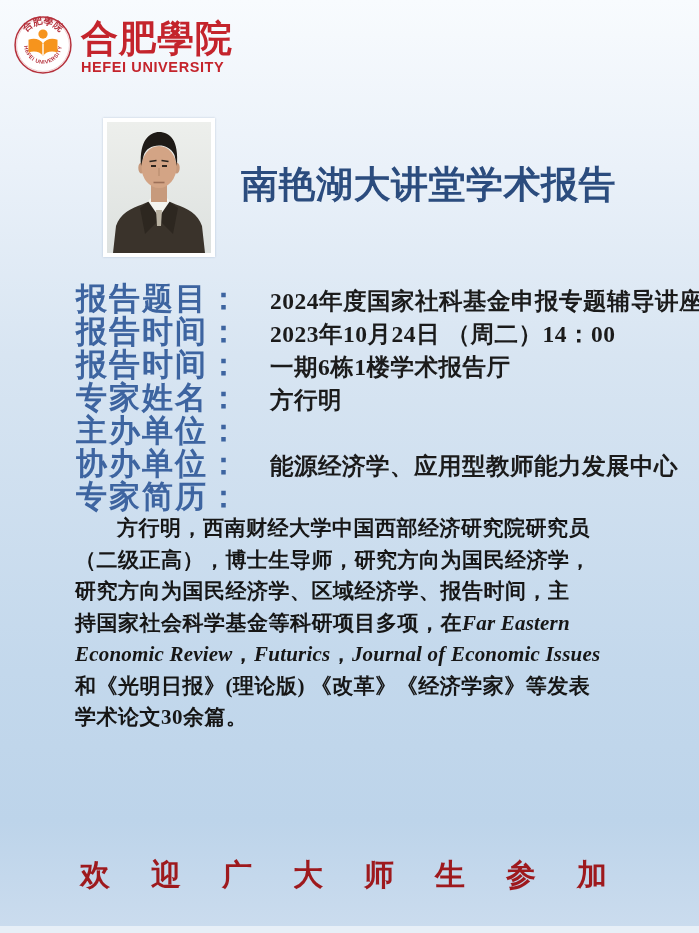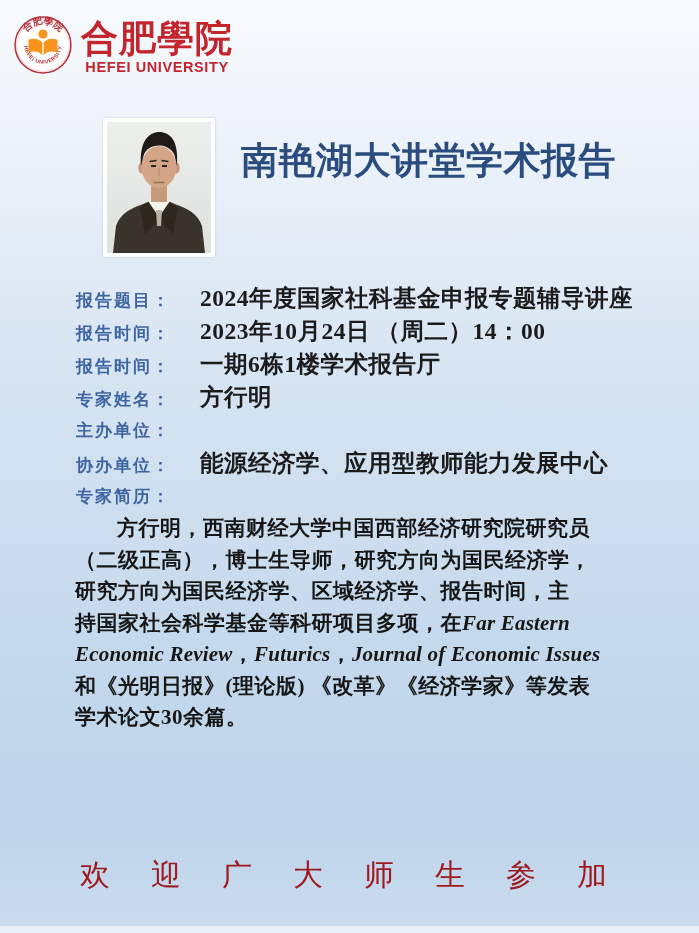--- a/index.html
+++ b/index.html
@@ -20,61 +20,61 @@
   .brand{position:absolute;left:14px;top:16px;display:flex;align-items:flex-start;}
   .seal{width:58px;height:58px;display:block;}
   .wordmark{margin-left:9px;padding-top:3px;}
   .wordmark-cn{
     font-size:37px;line-height:40px;font-weight:700;
     color:#c4242c;letter-spacing:1px;white-space:nowrap;
   }
   .wordmark-en{
     font-family:"Liberation Sans","DejaVu Sans",sans-serif;
     font-size:14.5px;line-height:15px;font-weight:700;
-    color:#c4242c;letter-spacing:0.6px;white-space:nowrap;margin-top:1px;text-align:center;
+    color:#c4242c;letter-spacing:0.6px;white-space:nowrap;margin-top:1px;
   }
 
   
   .photo-frame{
     position:absolute;left:103px;top:118px;width:112px;height:139px;
     background:#ffffff;box-sizing:border-box;padding:4px;
     box-shadow:0 0 2px rgba(120,140,170,.4);
   }
   .photo-frame svg{display:block;width:104px;height:131px;}
 
   
   .lecture-title{
-    position:absolute;left:241px;top:136px;
+    position:absolute;left:241px;top:160px;
     font-size:37px;font-weight:600;color:#2b4c7e;
     letter-spacing:0.5px;white-space:nowrap;
   }
 
   
   .details{position:absolute;left:76px;top:282px;}
   .detail-row{display:flex;align-items:baseline;height:33px;line-height:33px;white-space:nowrap;}
   .detail-label{
-    font-size:17px;font-weight:600;color:#3d64a0;letter-spacing:2px;
+    font-size:31px;font-weight:600;color:#3d64a0;letter-spacing:2px;
   }
   .detail-value{
     font-size:23.5px;font-weight:600;color:#1b1b1b;margin-left:29px;letter-spacing:0.5px;
   }
 
   
   .bio{position:absolute;left:75px;top:513px;width:560px;}
   .bio-line{
     font-size:21px;line-height:31.5px;color:#161616;font-weight:700;
     white-space:nowrap;letter-spacing:0.5px;
   }
   .bio-line.indent{text-indent:2em;}
   .en-italic{font-style:italic;letter-spacing:0.2px;}
 
   
   .welcome{
     position:absolute;left:80px;top:855px;
-    font-size:30px;font-weight:400;color:#9e191d;
+    font-size:30px;font-weight:700;color:#9e191d;
     letter-spacing:41px;white-space:nowrap;
   }
 </style>
 </head>
 <body>
 
 <div class="poster">
 
   <div class="brand">
     <svg class="seal" viewBox="0 0 54 54">

